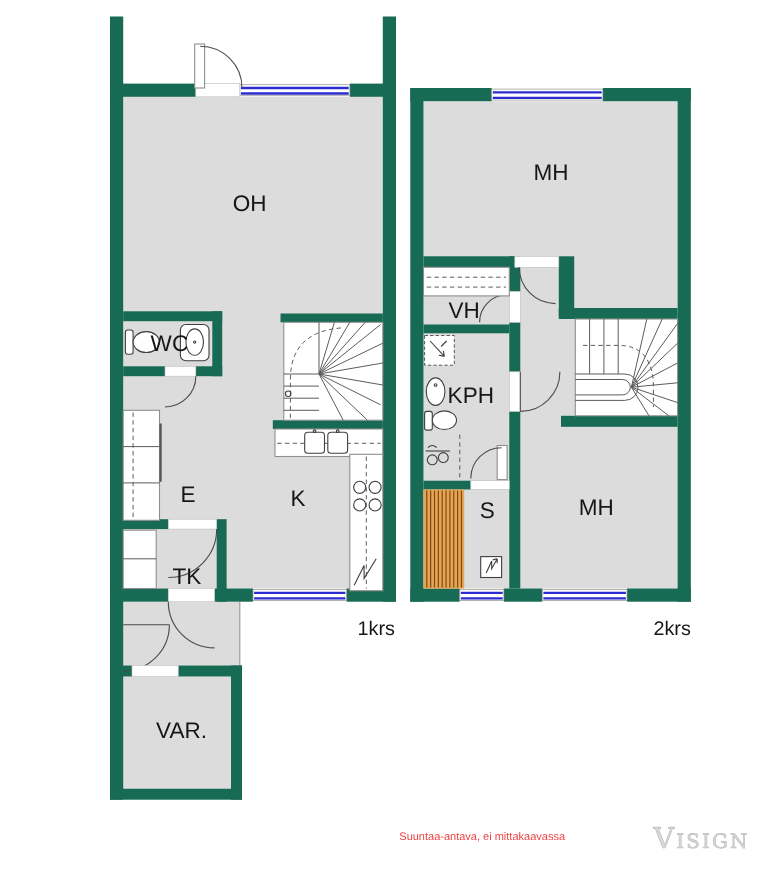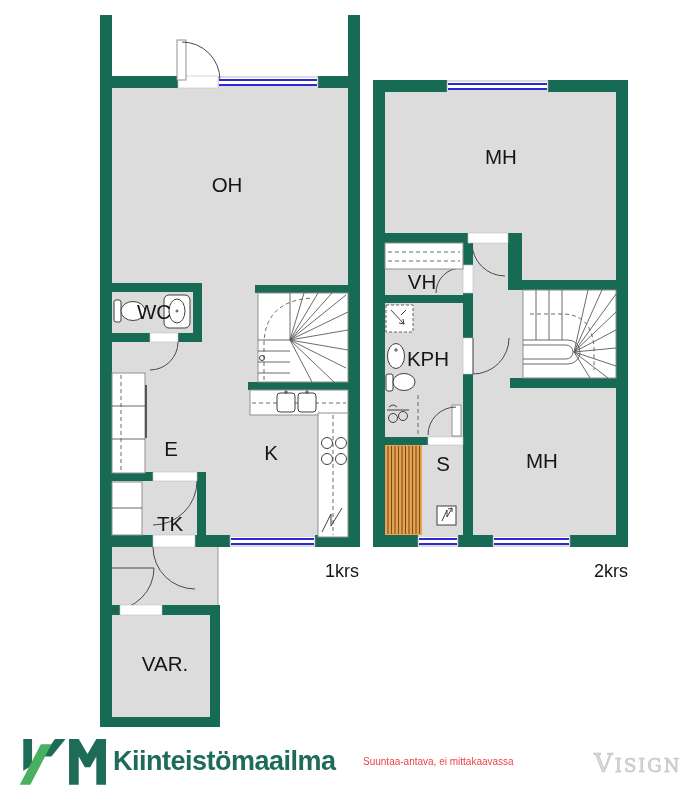--- a/index.html
+++ b/index.html
@@ -321,24 +321,15 @@
     <text class="room-label" x="422" y="289">VH</text>
     <text class="room-label" x="428" y="366">KPH</text>
     <text class="room-label" x="443" y="471">S</text>
     <text class="room-label" x="542" y="468">MH</text>
     <text class="floor-label" x="628" y="577">2krs</text>
   </g>
 </svg>
 </div>
 
 <div class="footer">
-  <div class="logo-row">
-    <svg width="88" height="54" viewBox="0 0 100 58" xmlns="http://www.w3.org/2000/svg" aria-label="KM">
-      <polygon points="6,4 16,4 16,34 6,40" style="fill:var(--logo-dark)"></polygon>
-      <polygon points="42,4 54,4 38,24 28,24" style="fill:var(--logo-dark)"></polygon>
-      <polygon points="26,10 38,10 14,56 2,56" style="fill:var(--logo-light)"></polygon>
-      <polygon points="58,56 58,4 69,4 79,21 89,4 100,4 100,56 89,56 89,24 82,36 76,36 69,24 69,56" style="fill:var(--logo-dark)"></polygon>
-    </svg>
-    <span class="brand">Kiinteistömaailma</span>
-  </div>
   <div class="disclaimer">Suuntaa-antava, ei mittakaavassa</div>
   <div class="watermark">Visign</div>
 </div>
 
 </body></html>

